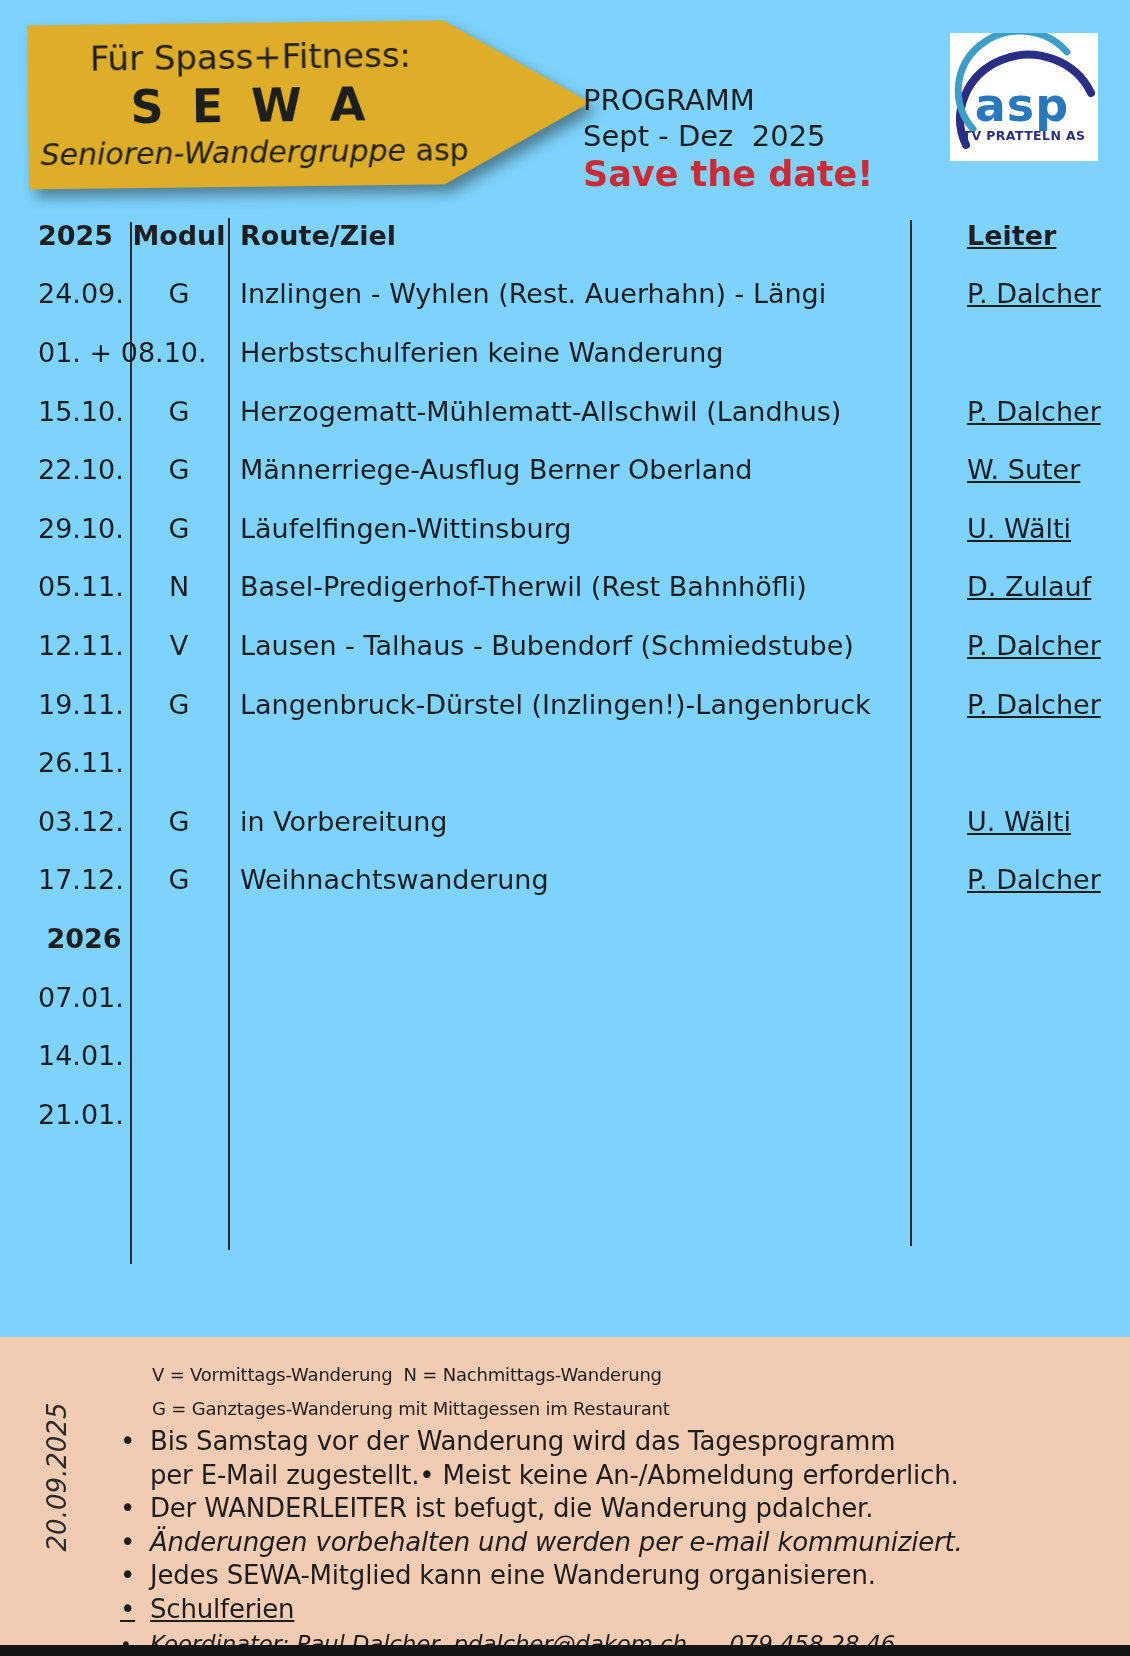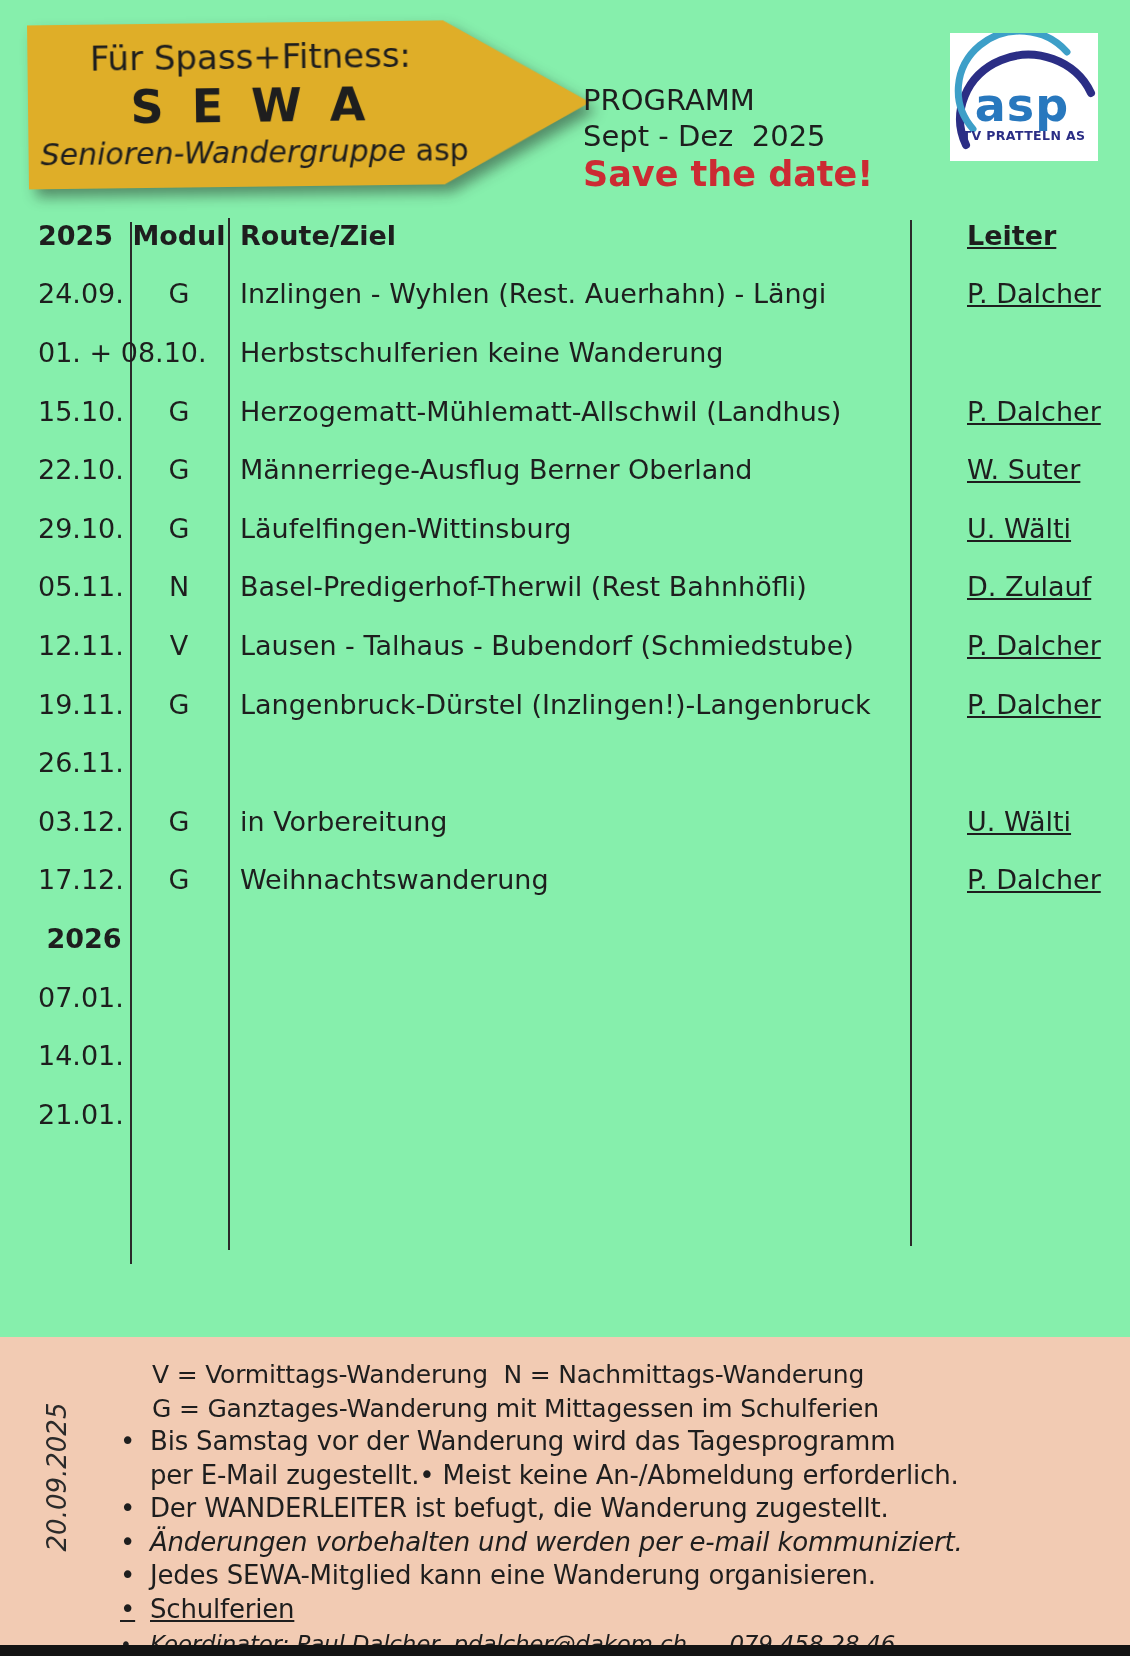--- a/index.html
+++ b/index.html
@@ -1,17 +1,17 @@
 <!DOCTYPE html>
 <html><head>
 <meta charset="utf-8">
 <style>
   html,body{margin:0;padding:0;}
   body{width:1130px;height:1656px;position:relative;font-family:"DejaVu Sans",sans-serif;color:#1e1e1e;}
-  .page{position:absolute;inset:0;background:#86efac;overflow:hidden;}
+  .page{position:absolute;inset:0;background:#7dd3fc;overflow:hidden;}
 
   
   .banner-shadow{position:absolute;left:28px;top:22px;width:562px;height:164px;
     filter:drop-shadow(7px 8px 7px rgba(20,20,20,0.45));transform:rotate(-0.7deg);}
   .banner{width:100%;height:100%;background:#DFAE28;
     clip-path:polygon(0 0,74% 0,100% 51%,74% 100%,0 100%);
     display:flex;flex-direction:column;padding-top:12px;box-sizing:border-box;}
   .b1{width:446px;text-align:center;font-size:34px;line-height:44px;}
   .b2{width:446px;text-align:center;font-size:46px;line-height:54px;font-weight:bold;letter-spacing:6px;}
   .b3{width:436px;padding-left:12px;font-size:30px;line-height:40px;}
@@ -40,21 +40,21 @@
   .trow.thead{font-weight:bold;}
   .trow.bold .c-date{font-weight:bold;text-align:center;}
   .tcell{white-space:nowrap;overflow:visible;}
   .c-date{padding-left:38px;}
   .c-modul{text-align:center;}
   .c-route{padding-left:12px;}
   .c-leiter{padding-left:57px;text-decoration:underline;}
 
   
   .footer{position:absolute;left:0;top:1337px;width:1130px;height:319px;background:#F2CBB3;box-sizing:border-box;padding-top:21px;}
-  .legend-line{padding-left:152px;font-size:25px;line-height:33.5px;white-space:pre;letter-spacing:-0.2px;}
+  .legend-line{padding-left:152px;font-size:18px;line-height:33.5px;white-space:pre;letter-spacing:-0.2px;}
   .note{display:flex;font-size:26px;line-height:33.5px;letter-spacing:-0.2px;}
   .note .bullet{width:30px;padding-left:120px;flex:0 0 auto;}
   .note .note-text{white-space:pre;}
   .note.italic .note-text{font-style:italic;}
   .note.underline .bullet,.note.underline .note-text{text-decoration:underline;}
   .note.small{font-size:23px;line-height:28px;margin-top:4px;}
   .note.small .bullet{font-size:20px;}
   .stamp{position:absolute;left:57px;top:1477px;transform:translate(-50%,-50%) rotate(-90deg);
     font-size:26px;font-style:italic;white-space:nowrap;color:#2a2a2a;}
 
@@ -188,34 +188,34 @@
           <div class="tcell c-modul"></div>
           <div class="tcell c-route"></div>
           <div class="tcell c-leiter"></div>
         </div>
       </div>
   </div>
 
   <div class="footer">
     <div>
       <div class="legend-line">V = Vormittags-Wanderung  N = Nachmittags-Wanderung</div>
-      <div class="legend-line">G = Ganztages-Wanderung mit Mittagessen im Schulferien</div>
+      <div class="legend-line">G = Ganztages-Wanderung mit Mittagessen im Restaurant</div>
     </div>
     <div>
         <div class="note">
           <span class="bullet">•</span>
           <span class="note-text">Bis Samstag vor der Wanderung wird das Tagesprogramm</span>
         </div>
         <div class="note">
           <span class="bullet"></span>
           <span class="note-text">per E-Mail zugestellt.• Meist keine An-/Abmeldung erforderlich.</span>
         </div>
         <div class="note">
           <span class="bullet">•</span>
-          <span class="note-text">Der WANDERLEITER ist befugt, die Wanderung zugestellt.</span>
+          <span class="note-text">Der WANDERLEITER ist befugt, die Wanderung pdalcher.</span>
         </div>
         <div class="note italic">
           <span class="bullet">•</span>
           <span class="note-text">Änderungen vorbehalten und werden per e-mail kommuniziert.</span>
         </div>
         <div class="note">
           <span class="bullet">•</span>
           <span class="note-text">Jedes SEWA-Mitglied kann eine Wanderung organisieren.</span>
         </div>
         <div class="note underline">

